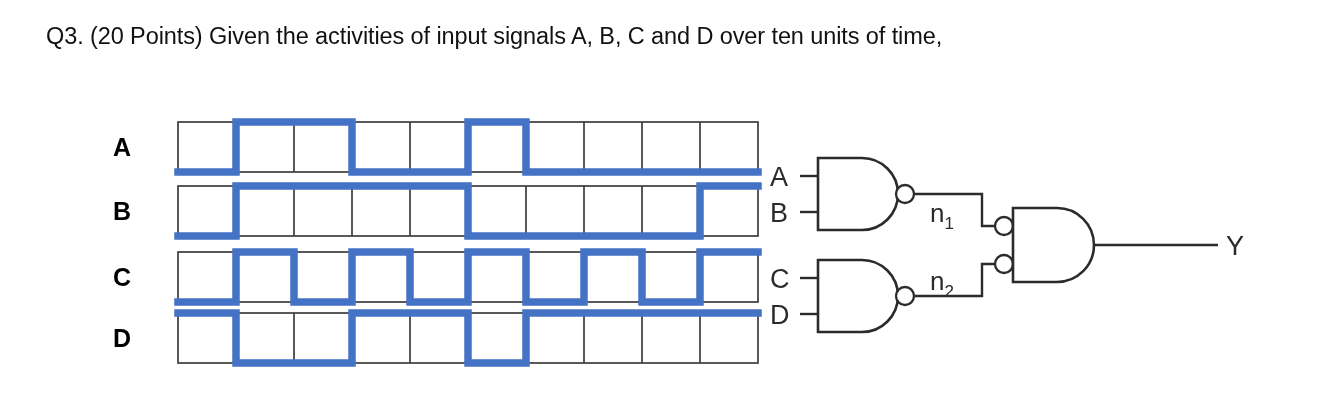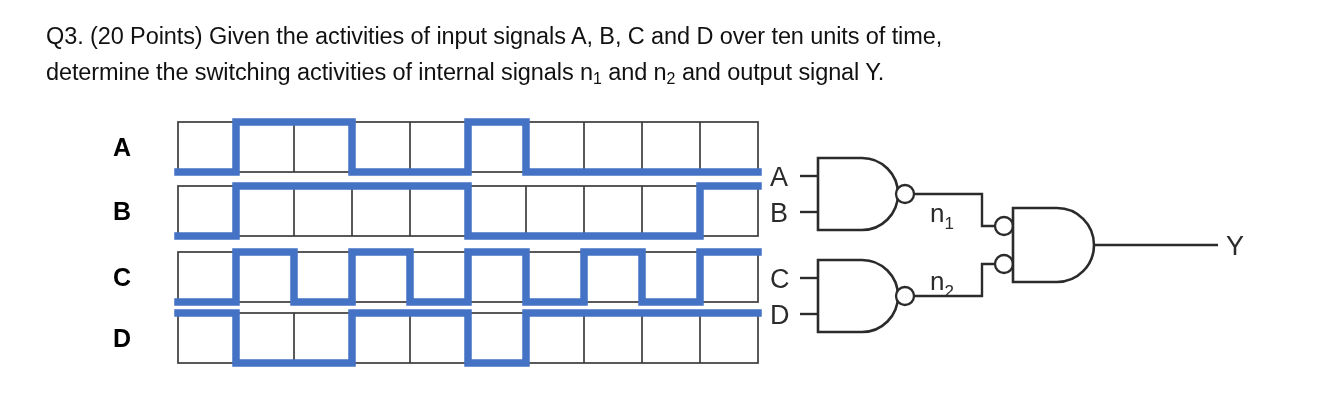--- a/index.html
+++ b/index.html
@@ -117,21 +117,20 @@
     font-size: 17px;
   }
 </style>
 </head>
 <body>
 
 <div id="page">
 
   <div id="question-text">
     <span class="line">Q3. (20 Points) Given the activities of input signals A, B, C and D over ten units of time,</span>
-    <span class="line"><span>determine the switching activities of internal signals n</span><sub>1</sub><span> and n</span><sub>2</sub><span> and output signal Y.</span></span>
   </div>
 
   <div id="timing-diagram">
     <svg id="timing-svg" width="680" height="270" viewBox="0 0 680 270">
       <g id="timing-labels">
           <text class="wave-label" x="22" y="44" text-anchor="middle">A</text>
           <text class="wave-label" x="22" y="108" text-anchor="middle">B</text>
           <text class="wave-label" x="22" y="174" text-anchor="middle">C</text>
           <text class="wave-label" x="22" y="235" text-anchor="middle">D</text>
         </g>

